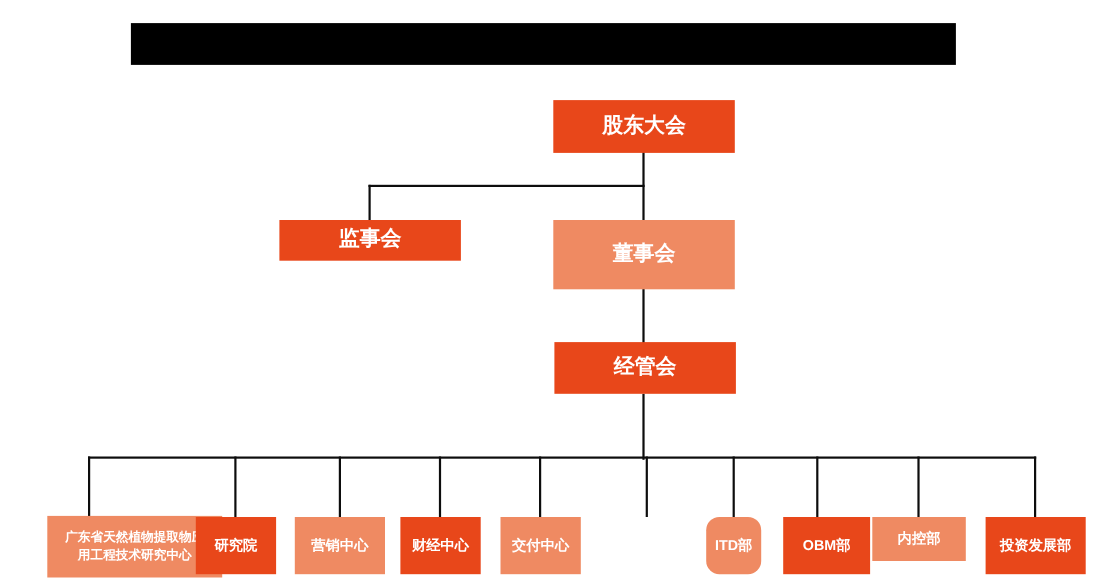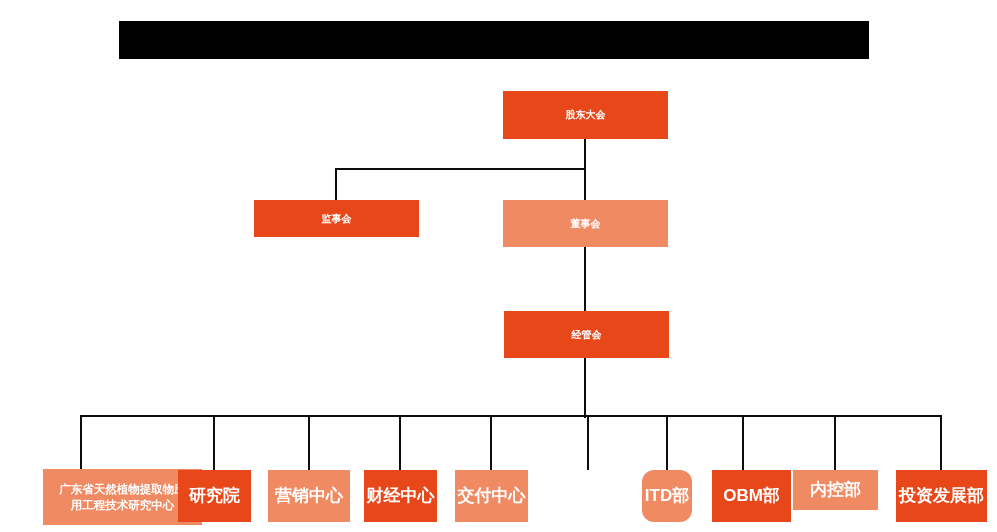--- a/index.html
+++ b/index.html
@@ -30,26 +30,26 @@
   }
   .node {
     position: absolute;
     z-index: 2;
     display: flex;
     align-items: center;
     justify-content: center;
     text-align: center;
     color: var(--text, #FFFFFF);
     font-weight: bold;
-    font-size: 10px;
+    font-size: 19px;
     line-height: 1.2;
   }
   .node.dark { background: var(--primary-dark, #E8471A); }
   .node.light { background: var(--primary-light, #EF8A62); }
-  .node.small { font-size: 17px; justify-content: center; }
+  .node.small { font-size: 13px; justify-content: center; }
   .node.tiny {
     font-size: 11.5px;
     line-height: 1.4;
     white-space: pre-line;
   }
 </style>
 </head>
 <body>
 
 <div class="canvas">
@@ -72,21 +72,21 @@
   <div class="line" style="left:834px; top:415px; width:2px; height:55px;"></div>
   <div class="line" style="left:940px; top:415px; width:2px; height:55px;"></div>
 
   <div class="node dark" style="left:503px; top:91px; width:165px; height:48px;">
     <span>股东大会</span>
   </div>
 
   <div class="node dark" style="left:254px; top:200px; width:165px; height:37px;">
     <span>监事会</span>
   </div>
-  <div class="node light" style="left:503px; top:200px; width:165px; height:47px;">
+  <div class="node light" style="left:503px; top:200px; width:165px; height:63px;">
     <span>董事会</span>
   </div>
 
   <div class="node dark" style="left:504px; top:311px; width:165px; height:47px;">
     <span>经管会</span>
   </div>
 
   <div class="node light tiny" style="left:2px; top:469px; width:159px; height:56px;margin-left:41px;">
     <span>广东省天然植物提取物应
 用工程技术研究中心</span>

